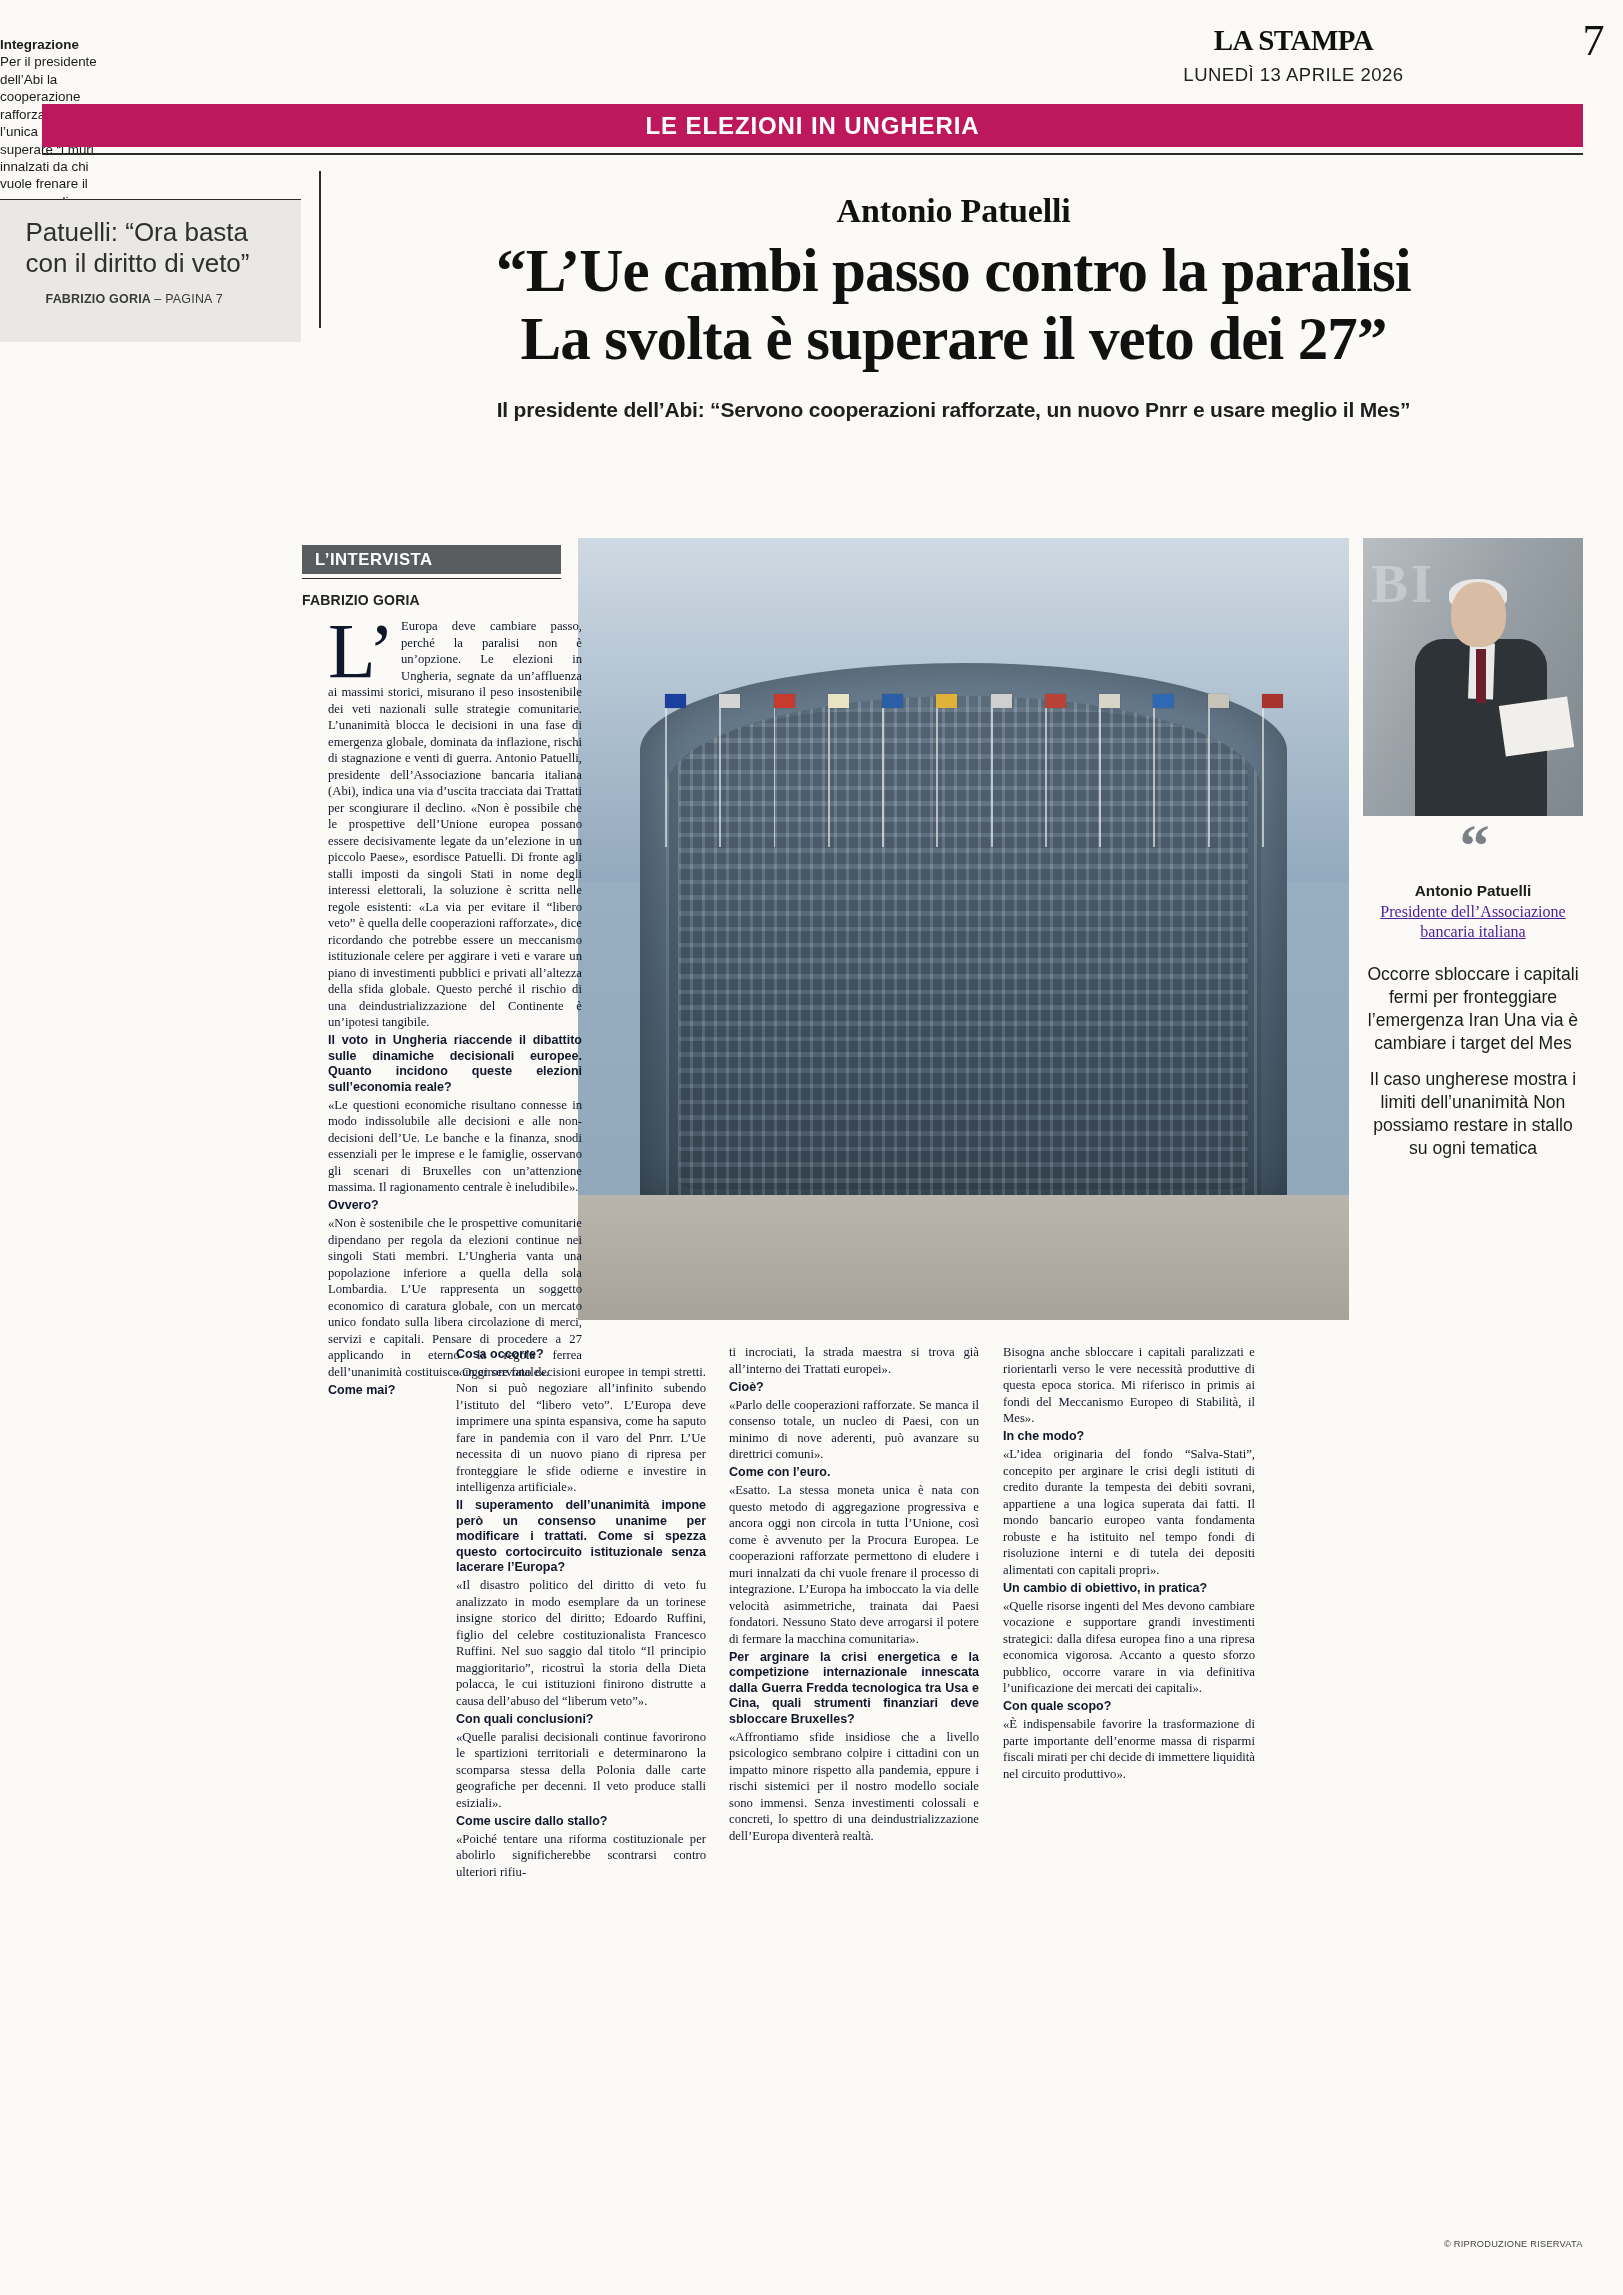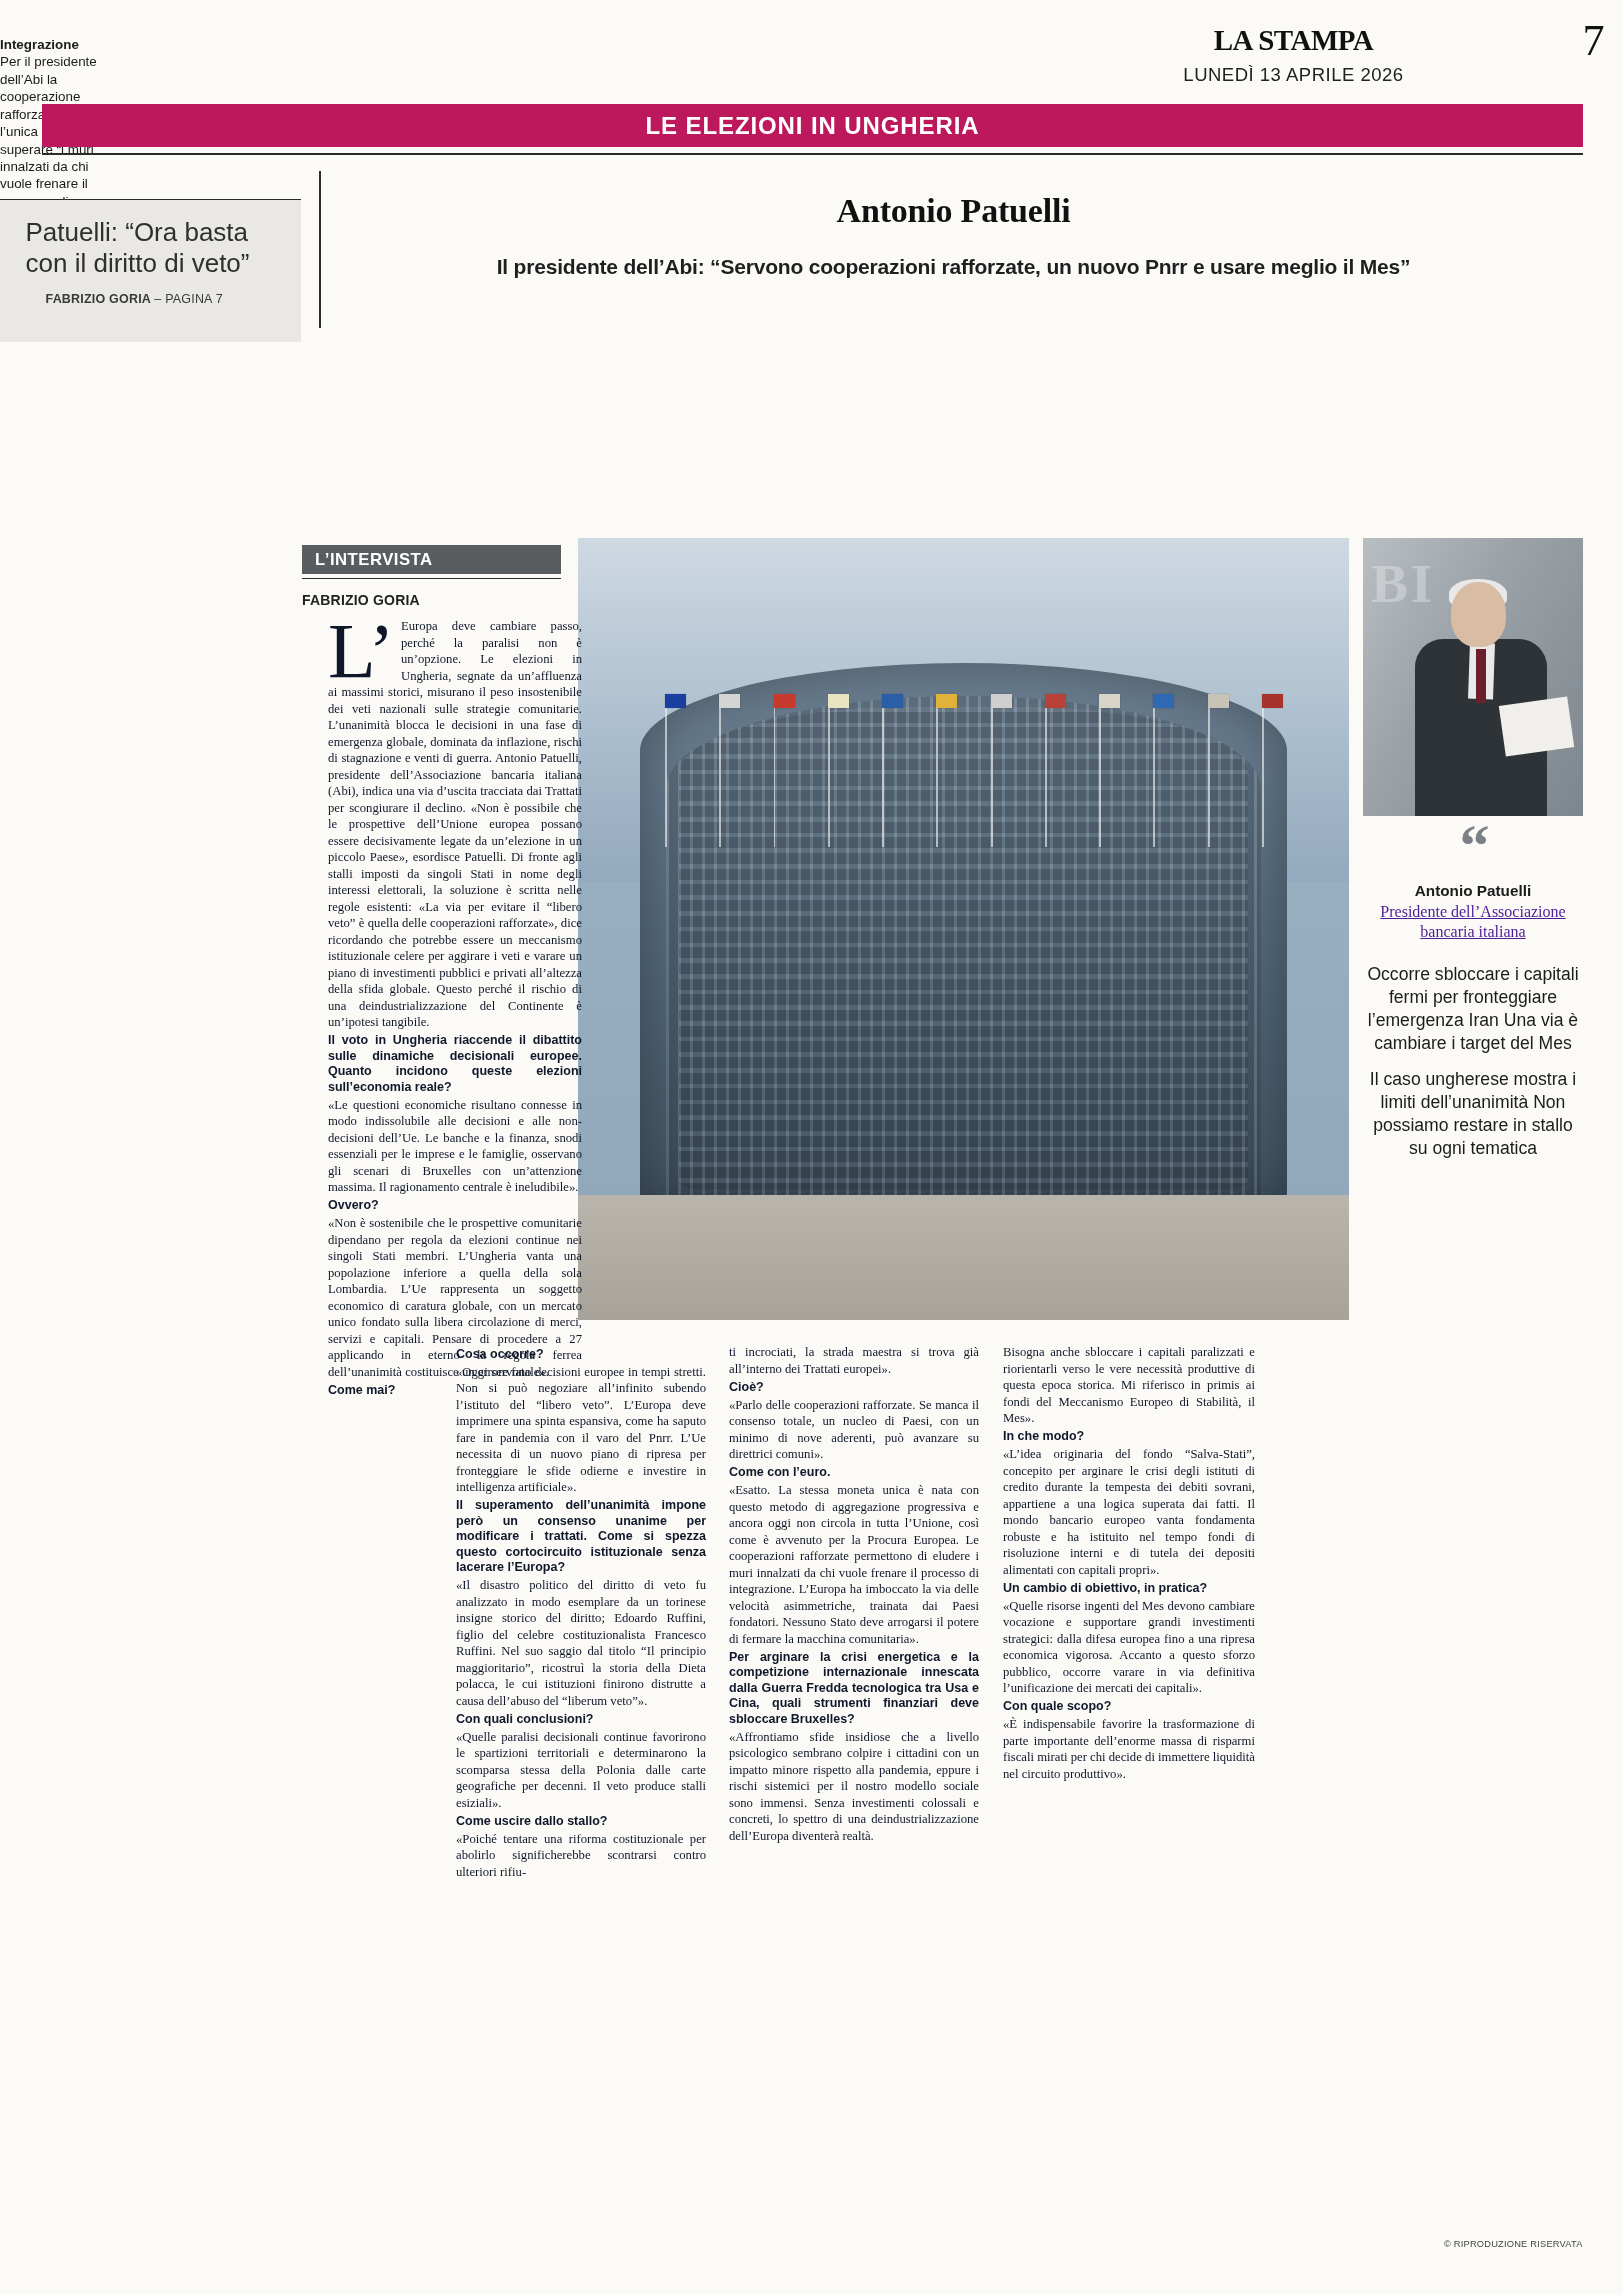--- a/index.html
+++ b/index.html
@@ -467,20 +467,24 @@
     <div class="promo-text">Patuelli: “Ora basta con il diritto di veto”</div>
     <div class="promo-byline">
       <span>FABRIZIO GORIA</span>
       <span class="pag">– PAGINA 7</span>
     </div>
   </div>
   <div class="vrule-left"></div>
 
   <div class="headline-wrap">
     <div class="author-name">Antonio Patuelli</div>
+    <div class="headline">
+      <div>“L’Ue cambi passo contro la paralisi</div>
+      <div>La svolta è superare il veto dei 27”</div>
+    </div>
     <div class="subhead">Il presidente dell’Abi: “Servono cooperazioni rafforzate, un nuovo Pnrr e usare meglio il Mes”</div>
   </div>
 
   <div class="intervista-label">
     <span>L’INTERVISTA</span>
   </div>
   <div class="intervista-rule"></div>
   <div class="reporter">FABRIZIO GORIA</div>
 
   <div class="photo-main">

